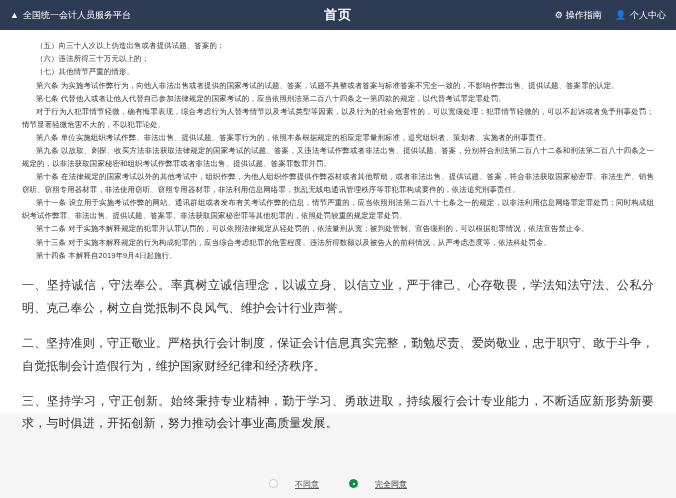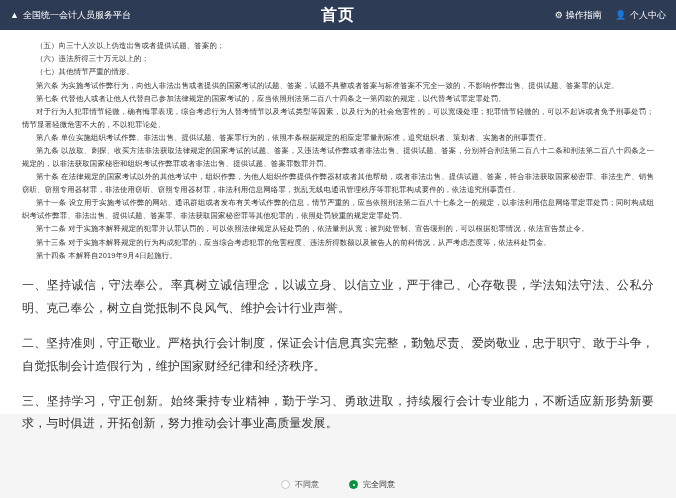--- a/index.html
+++ b/index.html
@@ -34,21 +34,21 @@
   }
   .home-icon {
     font-size: 9px;
     line-height: 1;
     color: #ffffff;
   }
   .topbar-title {
     position: absolute;
     left: 0; right: 0;
     text-align: center;
-    font-size: 16px;
+    font-size: 13px;
     font-weight: bold;
     letter-spacing: 1px;
     pointer-events: none;
   }
   .topbar-right {
     margin-left: auto;
     display: flex;
     align-items: center;
     gap: 14px;
     font-size: 9px;
@@ -104,23 +104,23 @@
     display: flex;
     justify-content: center;
     align-items: center;
     gap: 30px;
     margin-top: 44px;
     font-size: 8px;
     color: #555555;
   }
   .radio {
     display: flex;
-    align-items: center;
-    gap: 5px;
-    cursor: pointer;
+    gap: 17px;
+    cursor: pointer;
+    text-decoration: underline;
   }
   .radio .dot {
     width: 9px; height: 9px;
     border-radius: 50%;
     border: 1px solid #c8c8c8;
     background: #ffffff;
     display: inline-block;
   }
   .radio.checked .dot {
     border-color: #0c8f3e;

